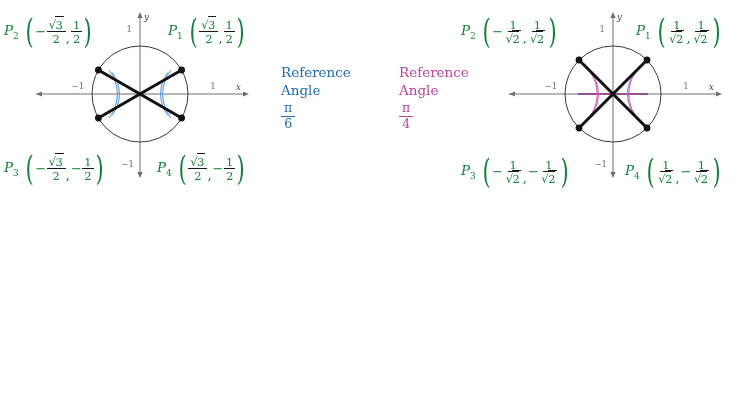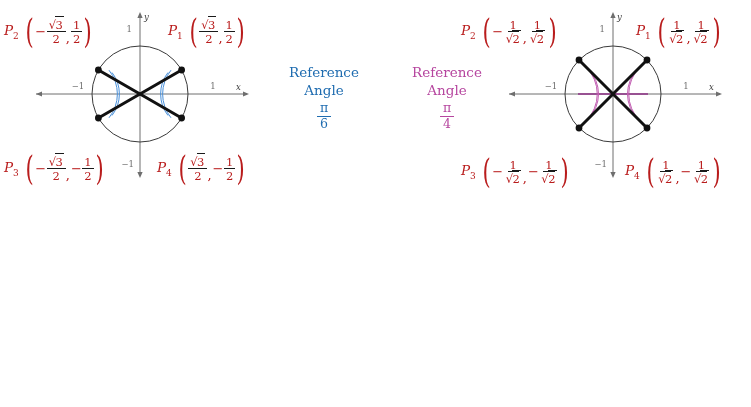--- a/index.html
+++ b/index.html
@@ -34,21 +34,21 @@
     position: absolute;
     left: 0; top: 0;
   }
 
   
   .mlabel {
     position: absolute;
     font-family: "DejaVu Serif", "Liberation Serif", serif;
     font-style: italic;
     font-size: 13px;
-    color: #b91c1c;
+    color: #15803d;
     white-space: nowrap;
     line-height: 1;
   }
   .pname {
     font-style: italic;
     font-size: 13.5px;
   }
   .pname sub {
     font-size: 9px;
     font-style: normal;
@@ -110,21 +110,21 @@
   .sqrt .rad { font-size: 11.5px; }
   .sqrt .radicand {
     border-top: 0.9px solid #1a1a1a;
     padding: 0.5px 1px 0 0.5px;
     margin-left: -1px;
   }
 
   
   .ref-block {
     position: absolute;
-    text-align: center;
+    text-align: left;
     font-family: "DejaVu Serif", "Liberation Serif", serif;
     font-size: 13.5px;
     line-height: 1.30;
     font-style: normal;
   }
   #ref-left  { left: 281px; top: 64px; width: 86px; color: #1f6cb0; }
   #ref-right { left: 399px; top: 64px; width: 96px; color: #b6469f; }
   .ref-line { display: block; white-space: nowrap; }
   .ref-frac {
     display: inline-flex;

